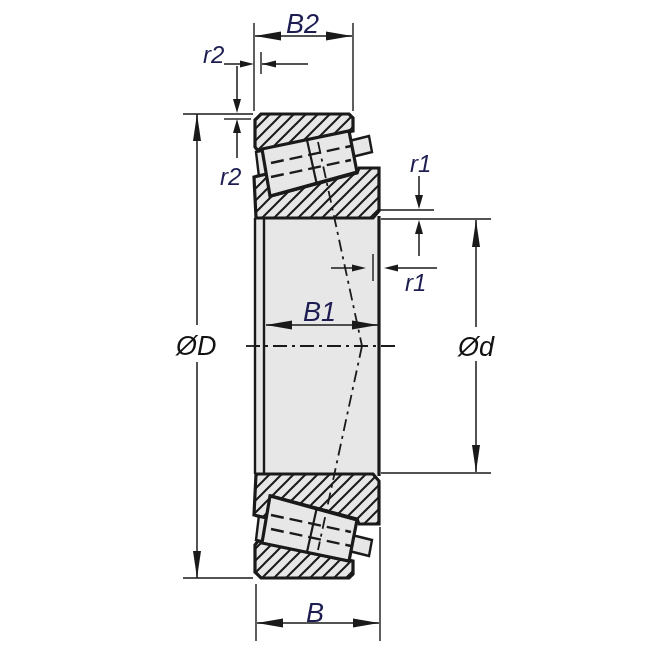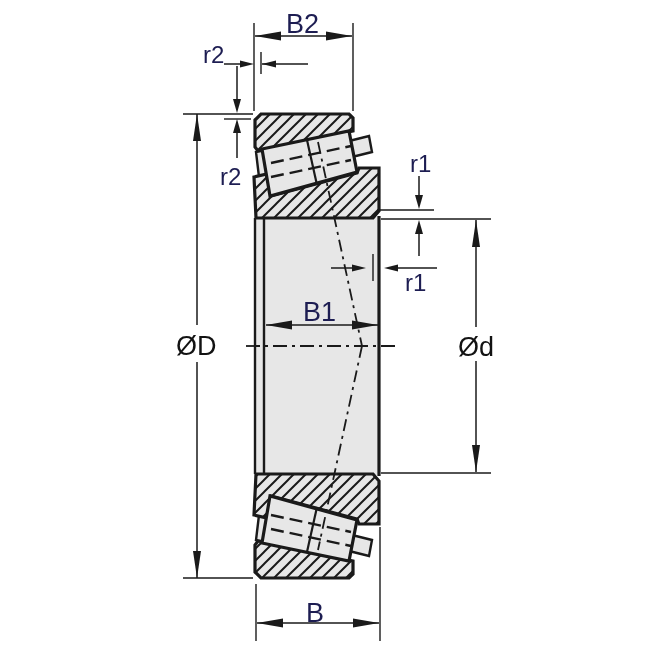--- a/index.html
+++ b/index.html
@@ -9,20 +9,21 @@
     height: 670px;
     background: #ffffff;
     font-family: "Liberation Sans", sans-serif;
   }
   .stage {
     position: relative;
     width: 670px;
     height: 670px;
     background: #ffffff;
     overflow: hidden;
+    font-style: italic;
   }
   svg { display: block; }
   .part-edge   { stroke: #1a1a1a; stroke-width: 3.2; stroke-linejoin: miter; }
   .part-edge-thin { stroke: #1a1a1a; stroke-width: 2.4; }
   .dim-line    { stroke: #1a1a1a; stroke-width: 1.5; }
   .ext-line    { stroke: #1a1a1a; stroke-width: 1.4; }
   .arrow       { fill: #1a1a1a; stroke: none; }
   .centerline  { stroke: #1a1a1a; stroke-width: 1.8; stroke-dasharray: 14 5 3 5; }
   .pressline   { stroke: #1a1a1a; stroke-width: 1.8; stroke-dasharray: 12 5 3 5; }
   .roller-dash { stroke: #1a1a1a; stroke-width: 2.4; stroke-dasharray: 13 6; }

